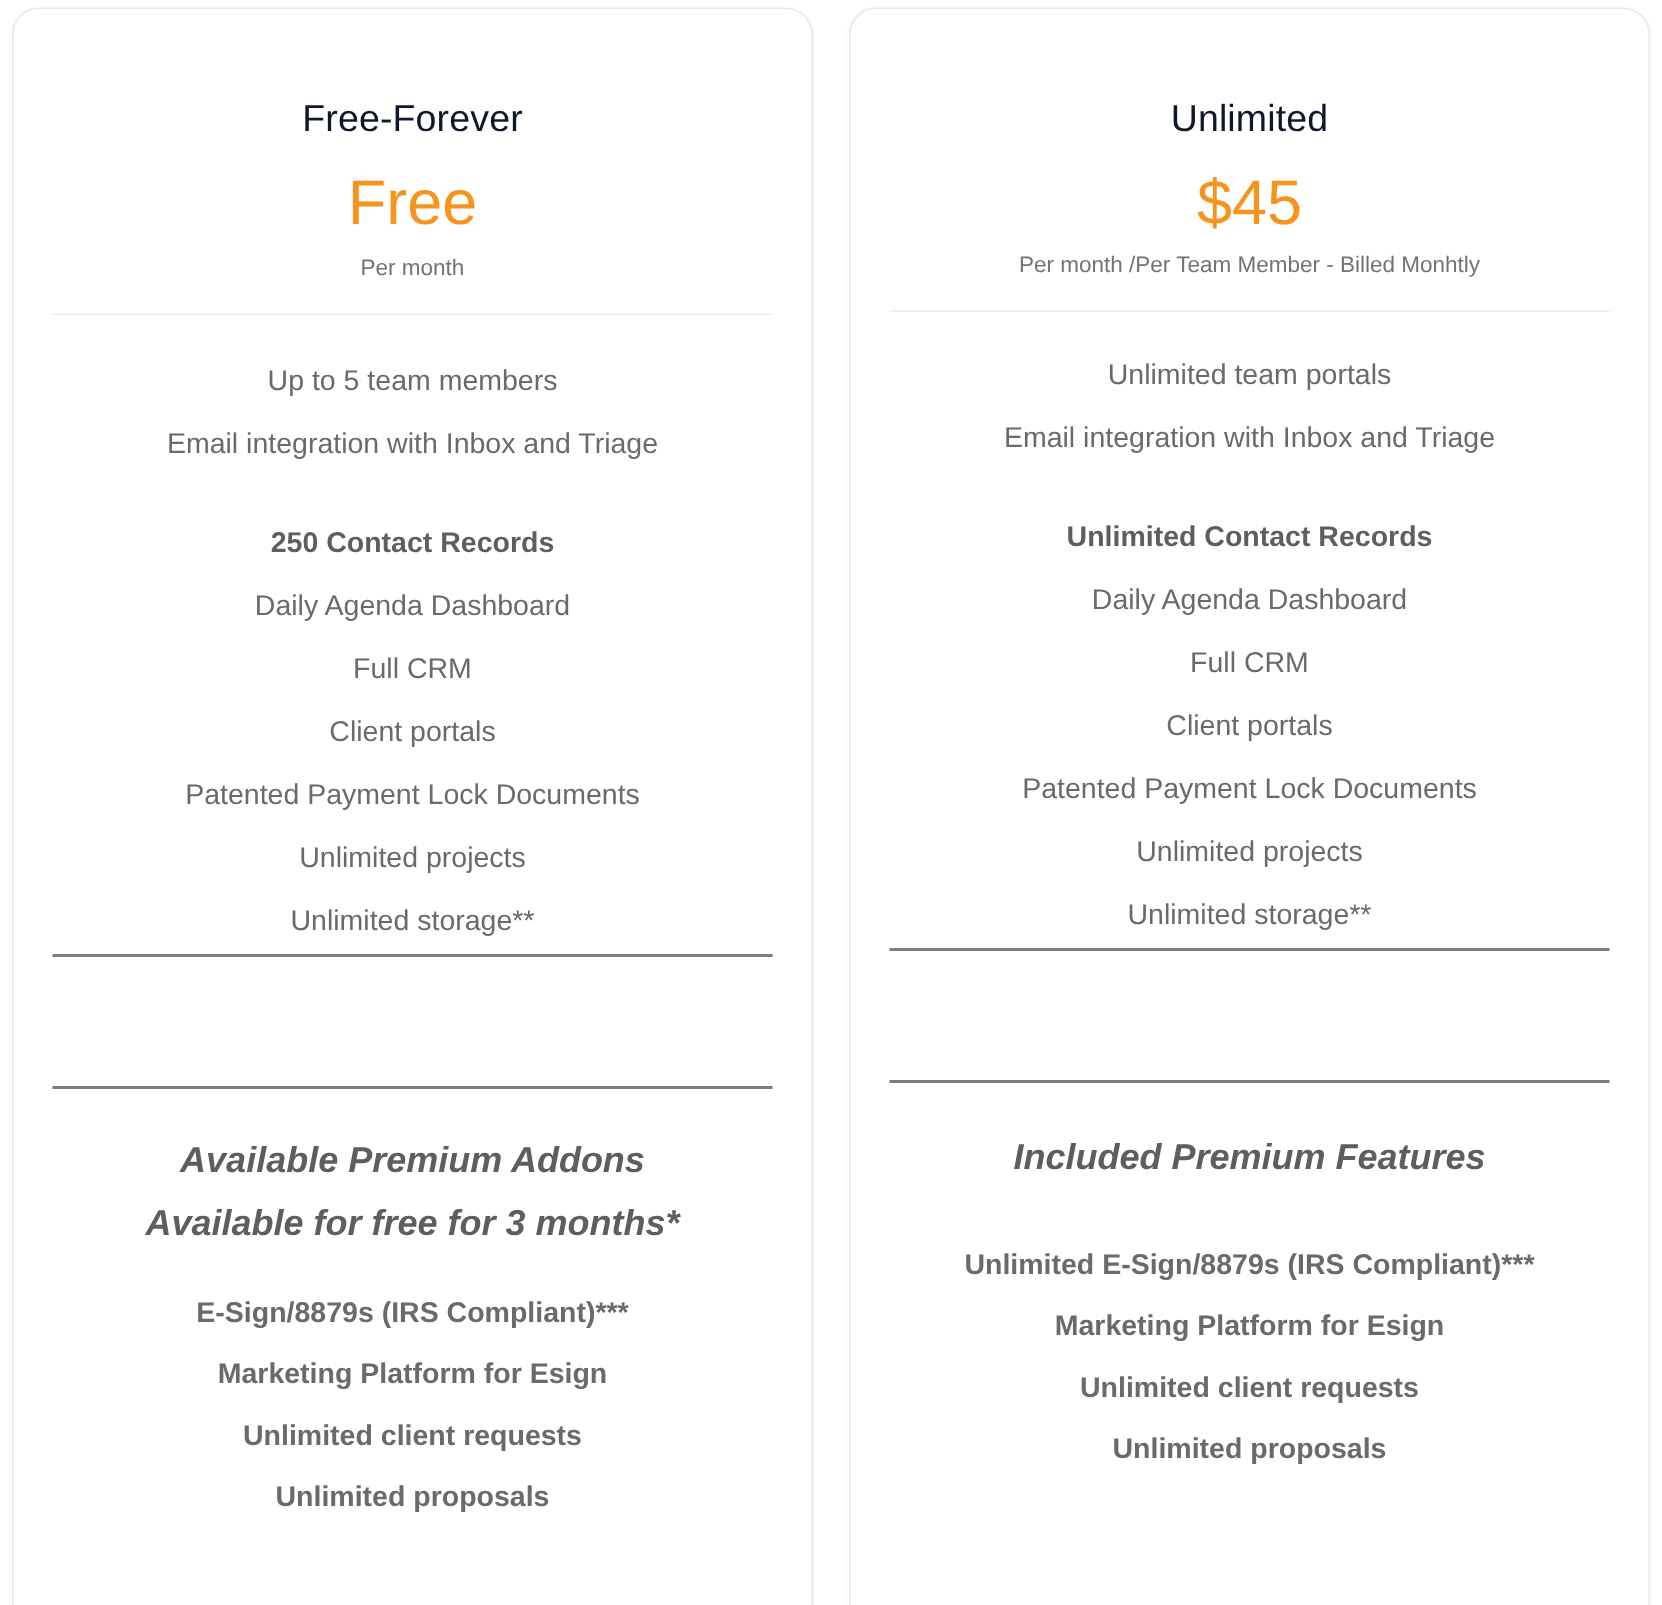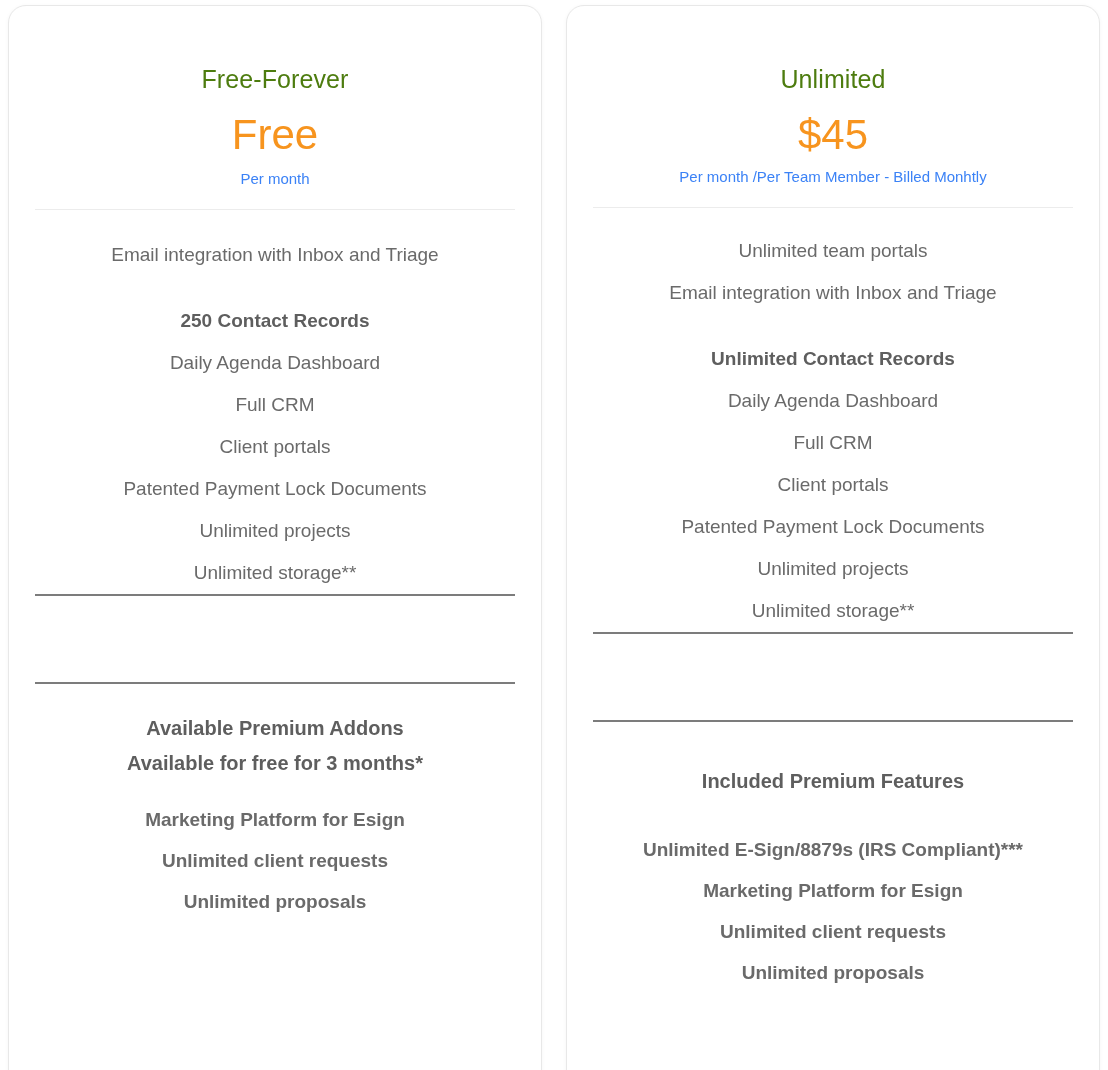--- a/index.html
+++ b/index.html
@@ -37,35 +37,35 @@
     padding: 0 16px;
   }
 
   
   .card-head {
     text-align: center;
     padding-top: 60px;
   }
   .plan-name {
     font-size: 25px;
-    color: #4d7c0f;
+    color: #0f172a;
     font-weight: 400;
     letter-spacing: 0.1px;
     line-height: 1.1;
   }
   .plan-price {
     font-size: 42px;
     color: #F7941E;
     font-weight: 400;
     line-height: 1.1;
     margin-top: 18px;
   }
   .plan-period {
     font-size: 15px;
-    color: #3b82f6;
+    color: #737373;
     font-weight: 400;
     margin-top: 12px;
     line-height: 1.2;
   }
 
   .divider-light {
     height: 1px;
     background: #ececec;
     margin: 21px 10px 0 10px;
   }
@@ -97,75 +97,78 @@
   .spacer-block {
     height: 86px;
   }
 
   
   .addon-section {
     text-align: center;
     padding-top: 27px;
   }
   .addon-title {
-    font-size: 20px;
+    font-size: 24px;
     font-weight: 700;
     color: #5e5e5e;
     line-height: 1.75;
+    font-style: italic;
   }
   .addon-list {
     padding-top: 18px;
   }
   .addon-item {
     font-size: 19px;
     color: #6a6a6a;
     font-weight: 700;
     line-height: 1.0;
     padding: 11px 0;
   }
 
   
   .plan-card.right .plan-period { font-size: 15px; margin-top: 10px; }
   .plan-card.right .feature-list { padding-top: 22px; }
-  .plan-card.right .addon-section { padding-top: 42px; }
+  .plan-card.right .addon-section { padding-top: 29px; }
   .plan-card.right .addon-list { padding-top: 30px; }
 </style>
 </head>
 <body>
 
 <div class="pricing-wrap">
 
   <div class="plan-card left">
     <div class="card-head">
       <div class="plan-name">Free-Forever</div>
       <div class="plan-price">Free</div>
       <div class="plan-period">Per month</div>
     </div>
 
     <div class="divider-light"></div>
 
     <div class="feature-list">
+      <div class="feature-item">Up to 5 team members</div>
       <div class="feature-item">Email integration with Inbox and Triage</div>
       <div class="feature-item bold">250 Contact Records</div>
       <div class="feature-item">Daily Agenda Dashboard</div>
       <div class="feature-item">Full CRM</div>
       <div class="feature-item">Client portals</div>
       <div class="feature-item">Patented Payment Lock Documents</div>
       <div class="feature-item">Unlimited projects</div>
       <div class="feature-item">Unlimited storage**</div>
     </div>
 
     <div class="divider-dark"></div>
     <div class="spacer-block"></div>
     <div class="divider-dark"></div>
 
     <div class="addon-section">
       <div class="addon-title">Available Premium Addons</div>
       <div class="addon-title">Available for free for 3 months*</div>
       <div class="addon-list">
+        <div class="addon-item">E-Sign/8879s (IRS Compliant)***</div>
         <div class="addon-item">Marketing Platform for Esign</div>
         <div class="addon-item">Unlimited client requests</div>
         <div class="addon-item">Unlimited proposals</div>
       </div>
     </div>
   </div>
 
   <div class="plan-card right">
     <div class="card-head">
       <div class="plan-name">Unlimited</div>

